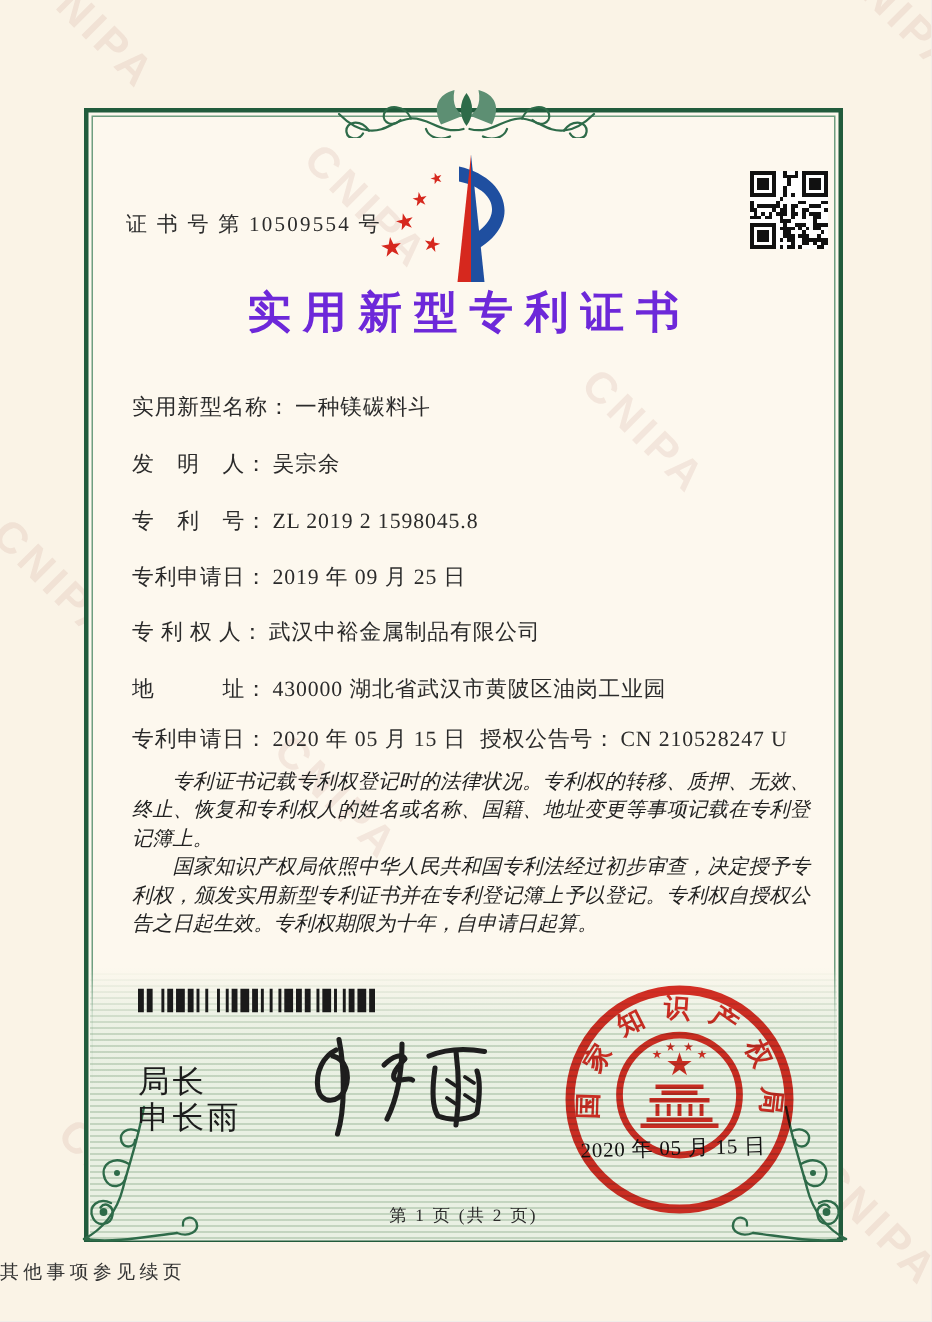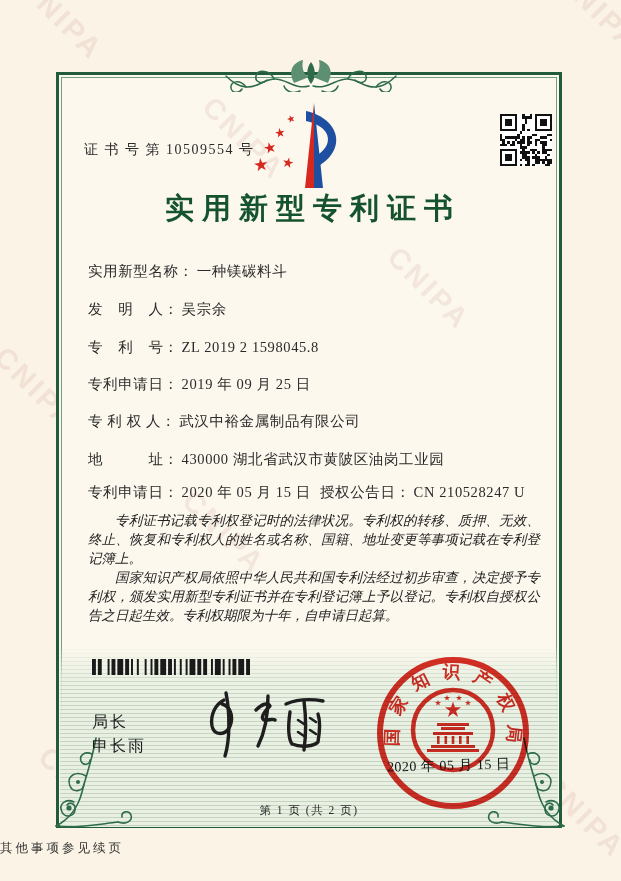--- a/index.html
+++ b/index.html
@@ -25,31 +25,31 @@
         mask-image:linear-gradient(to bottom,transparent,#000 25%);}
   .orn{position:absolute;pointer-events:none;}
   .orn-top{left:222px;top:54px;width:178px;height:38px;}
   .orn-bl{left:52px;top:736px;width:100px;height:96px;}
   .orn-br{left:468px;top:736px;width:100px;height:96px;}
   
   .cert-no{position:absolute;left:84px;top:113px;font-size:14px;letter-spacing:1.5px;margin-top:28px;}
   .logo{position:absolute;left:252px;top:101px;width:110px;height:96px;}
   .qr{position:absolute;left:500px;top:114px;width:52px;height:52px;}
   .title{position:absolute;left:56px;top:189px;width:506px;margin:0;text-align:center;
-         font-size:29px;font-weight:bold;letter-spacing:8px;text-indent:8px;color:#14532d;}
+         font-size:29px;font-weight:bold;letter-spacing:8px;text-indent:8px;color:#6d28d9;}
   .row{position:absolute;left:88px;font-size:14.5px;letter-spacing:.6px;white-space:nowrap;}
   .r1{top:262px}.r2{top:300px}.r3{top:338px}.r4{top:375px}.r5{top:412px}.r6{top:450px}.r7{top:483px}
   .row .val{margin-left:3px;}
   .row .second{position:absolute;left:232px;top:0;}
   .paras{position:absolute;left:88px;top:511px;width:452px;font-size:13.5px;line-height:19px;
          text-align:justify;font-style:italic;color:#222;}
   .paras p{margin:0;text-indent:2em;}
   .barcode{position:absolute;left:92px;top:659px;width:158px;height:16px;}
   .issuer{position:absolute;left:92px;top:710px;font-family:"Liberation Sans",sans-serif;
-          font-size:16px;letter-spacing:2px;color:#1c1c1c;line-height:24px;}
+          font-size:21px;letter-spacing:2px;color:#1c1c1c;line-height:24px;}
   .signature{position:absolute;left:186px;top:686px;width:152px;height:82px;}
   .seal{position:absolute;left:370px;top:650px;width:166px;height:166px;mix-blend-mode:multiply;opacity:.95;}
   .seal-date{position:absolute;left:387px;top:757px;font-size:14px;letter-spacing:.5px;color:#111;
              white-space:nowrap;transform:rotate(-1.5deg);}
   .page-num{position:absolute;left:56px;top:803px;width:506px;text-align:center;
             font-size:11.5px;letter-spacing:1.5px;}
   .foot-note{position:absolute;left:0;top:840px;width:621px;text-align:left;
              font-size:12.5px;letter-spacing:3px;color:#333;}
 </style>
 </head>
@@ -255,21 +255,21 @@
   <h1 class="title">实用新型专利证书</h1>
 
   <div class="row r1"><span class="lbl">实用新型名称：</span><span class="val">一种镁碳料斗</span></div>
   <div class="row r2"><span class="lbl">发　明　人：</span><span class="val">吴宗余</span></div>
   <div class="row r3"><span class="lbl">专　利　号：</span><span class="val">ZL 2019 2 1598045.8</span></div>
   <div class="row r4"><span class="lbl">专利申请日：</span><span class="val">2019 年 09 月 25 日</span></div>
   <div class="row r5"><span class="lbl">专 利 权 人：</span><span class="val">武汉中裕金属制品有限公司</span></div>
   <div class="row r6"><span class="lbl">地　　　址：</span><span class="val">430000 湖北省武汉市黄陂区油岗工业园</span></div>
   <div class="row r7">
     <span class="lbl">专利申请日：</span><span class="val">2020 年 05 月 15 日</span>
-    <span class="second"><span class="lbl">授权公告日：</span><span class="val">CN 210528247 U</span></span>
+    <span class="second"><span class="lbl">授权公告号：</span><span class="val">CN 210528247 U</span></span>
   </div>
 
   <div class="paras">
     <p>专利证书记载专利权登记时的法律状况。专利权的转移、质押、无效、终止、恢复和专利权人的姓名或名称、国籍、地址变更等事项记载在专利登记簿上。</p>
     <p>国家知识产权局依照中华人民共和国专利法经过初步审查，决定授予专利权，颁发实用新型专利证书并在专利登记簿上予以登记。专利权自授权公告之日起生效。专利权期限为十年，自申请日起算。</p>
   </div>
 
   <svg class="barcode" viewBox="0 0 81 16" preserveAspectRatio="none">
       <rect x="0" y="0" width="2" height="16" fill="#1a1a1a"></rect>
       <rect x="3" y="0" width="2" height="16" fill="#1a1a1a"></rect>

